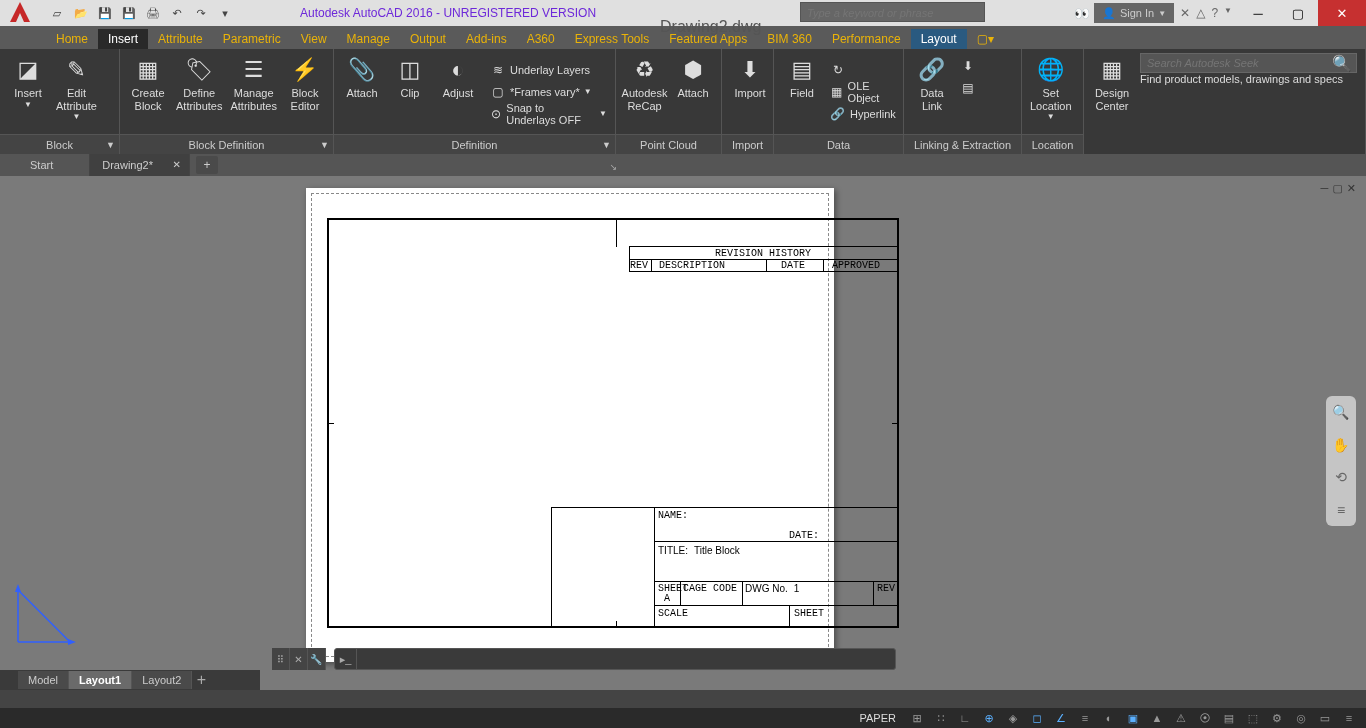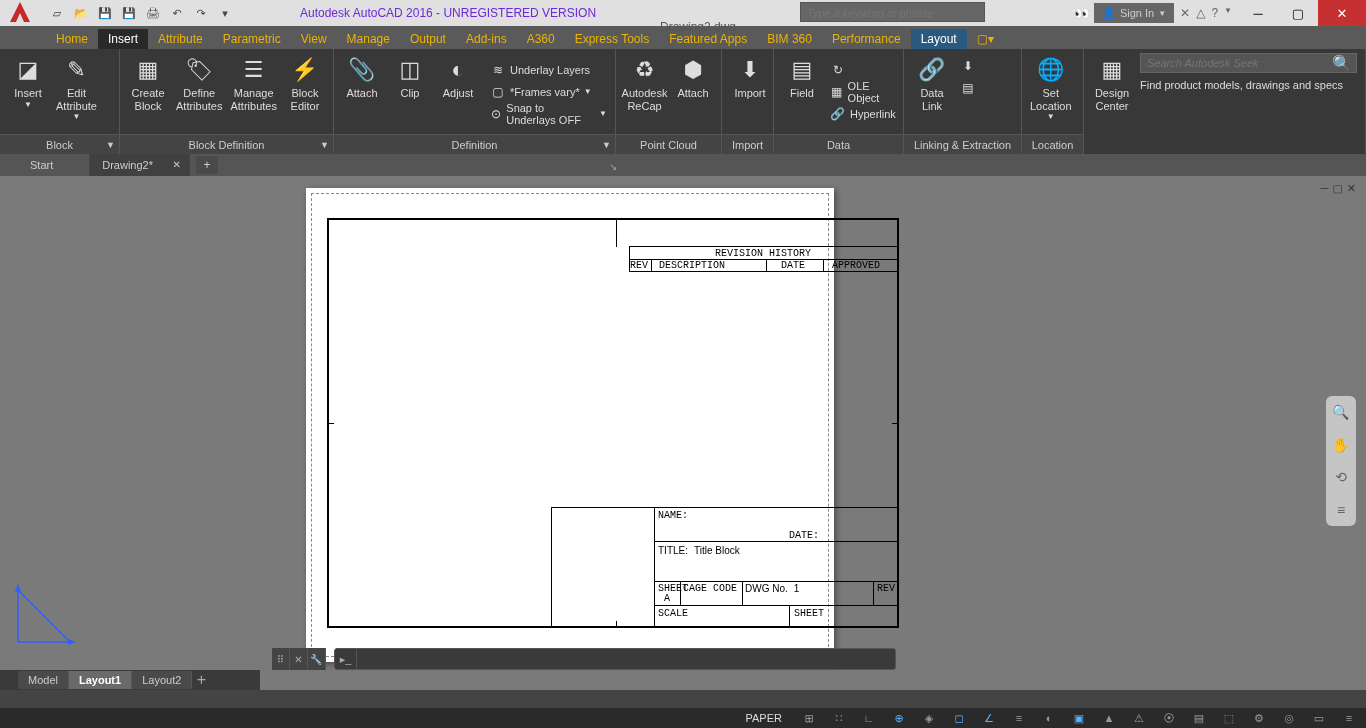--- a/index.html
+++ b/index.html
@@ -5,21 +5,21 @@
 * { box-sizing: border-box; margin: 0; padding: 0; font-family: "Segoe UI", Arial, sans-serif; }
 body { width: 1366px; height: 728px; background: #444; overflow: hidden; position: relative; }
 
 
 .titlebar { height: 26px; background: #e0e0e0; display: flex; align-items: center; position: relative; }
 .logo { width: 30px; height: 30px; margin: 2px 6px; position: relative; }
 .logo svg { width: 28px; height: 28px; }
 .qat { display: flex; gap: 2px; margin-left: 4px; }
 .qat-btn { width: 22px; height: 22px; display: flex; align-items: center; justify-content: center; cursor: pointer; font-size: 11px; color: #444; }
 .title-text { position: absolute; left: 300px; font-size: 12px; color: #6d28d9; }
-.filename { position: absolute; left: 660px; font-size: 12px; color: #555; margin-top: 28px; }
+.filename { position: absolute; left: 660px; font-size: 16px; color: #555; margin-top: 28px; }
 .search-top { position: absolute; left: 800px; top: 2px; width: 185px; height: 20px; background: #666; border: 1px solid #555; }
 .search-top input { width: 100%; height: 18px; background: transparent; border: none; color: #aaa; font-size: 11px; font-style: italic; padding: 0 6px; outline: none; }
 .title-right { position: absolute; right: 0; display: flex; align-items: center; height: 26px; }
 .signin { display: flex; align-items: center; background: #666; color: #ccc; font-size: 11px; padding: 2px 8px; margin-right: 6px; height: 20px; }
 .title-icons { display: flex; gap: 6px; margin-right: 6px; color: #666; font-size: 12px; }
 .winbtns { display: flex; }
 .winbtn { width: 40px; height: 26px; display: flex; align-items: center; justify-content: center; font-size: 13px; cursor: pointer; }
 .winbtn.close { background: #c63030; color: #fff; width: 48px; }
 
 
@@ -69,21 +69,21 @@
 .cmdline input { flex: 1; background: transparent; border: none; color: #888; font-family: "Courier New", monospace; font-size: 12px; font-style: italic; padding: 0 8px; outline: none; }
 .cmd-btn { width: 18px; height: 22px; background: #444; color: #aaa; font-size: 10px; display: flex; align-items: center; justify-content: center; border-right: 1px solid #555; cursor: pointer;}
 
 
 .layout-tabs { position: absolute; bottom: 0; left: 0; height: 20px; background: #3a3a3a; display: flex; align-items: center; padding-left: 18px; width: 260px; }
 .ltab { padding: 2px 10px; color: #ccc; font-size: 11px; cursor: pointer; border-right: 1px solid #555; height: 18px; line-height: 14px; background: #4a4a4a;}
 .ltab.active { background: #6a6a6a; color: #fff; font-weight: bold; }
 .ltab-add { width: 18px; text-align: center; color: #aaa; cursor: pointer; }
 
 
-.statusbar { position: absolute; bottom: 0; left: 0; right: 0; height: 20px; background: #2a2a2a; display: flex; align-items: center; justify-content: flex-end; padding-right: 6px; gap: 8px; }
+.statusbar { position: absolute; bottom: 0; left: 0; right: 0; height: 20px; background: #2a2a2a; display: flex; align-items: center; justify-content: flex-end; padding-right: 6px; gap: 2px; }
 .sbtn { width: 22px; height: 18px; display: flex; align-items: center; justify-content: center; color: #999; font-size: 11px; cursor: pointer; }
 .sbtn.on { color: #5bb0ff; }
 .paper-label { color: #ddd; font-size: 11px; margin-right: 4px; padding: 0 4px; }
 </style>
 </head>
 <body>
 
 <div class="titlebar">
   <div class="logo">
     <svg viewBox="0 0 28 28">
@@ -328,21 +328,21 @@
       <div class="bigbtn">
           <div class="icon">▦</div>
           <span style="white-space:pre">Design
 Center</span>
         </div>
       <div style="flex:1;padding:2px 4px">
         <div style="background:#555;border:1px solid #666;height:20px;display:flex;align-items:center">
           <input style="flex: 1 1 0%; background: transparent; border: none; color: rgb(153, 153, 153); font-size: 11px; font-style: italic; padding: 0px 6px; outline: none;" placeholder="Search Autodesk Seek">
           <span style="padding:0 4px;color:#aaa">🔍</span>
         </div>
-        <div style="color:#ddd;font-size:11px;margin-top:6px">Find product models, drawings and specs</div>
+        <div style="color:#ddd;font-size:11px;margin-top:0">Find product models, drawings and specs</div>
       </div>
     </div>
   </div>
 </div>
 
 <div class="doctabs">
   <div class="doctab">Start</div>
   <div class="doctab active"><span>Drawing2*</span><span class="x">✕</span></div>
   <div class="doctab-add">+</div>
 </div>

